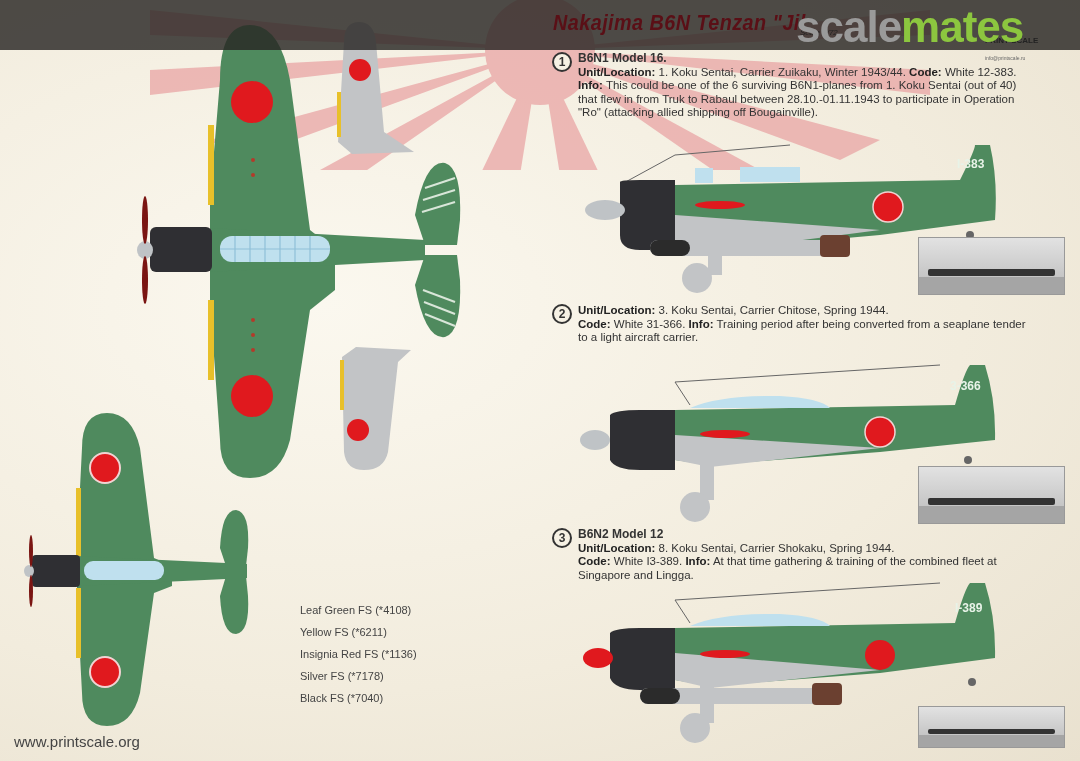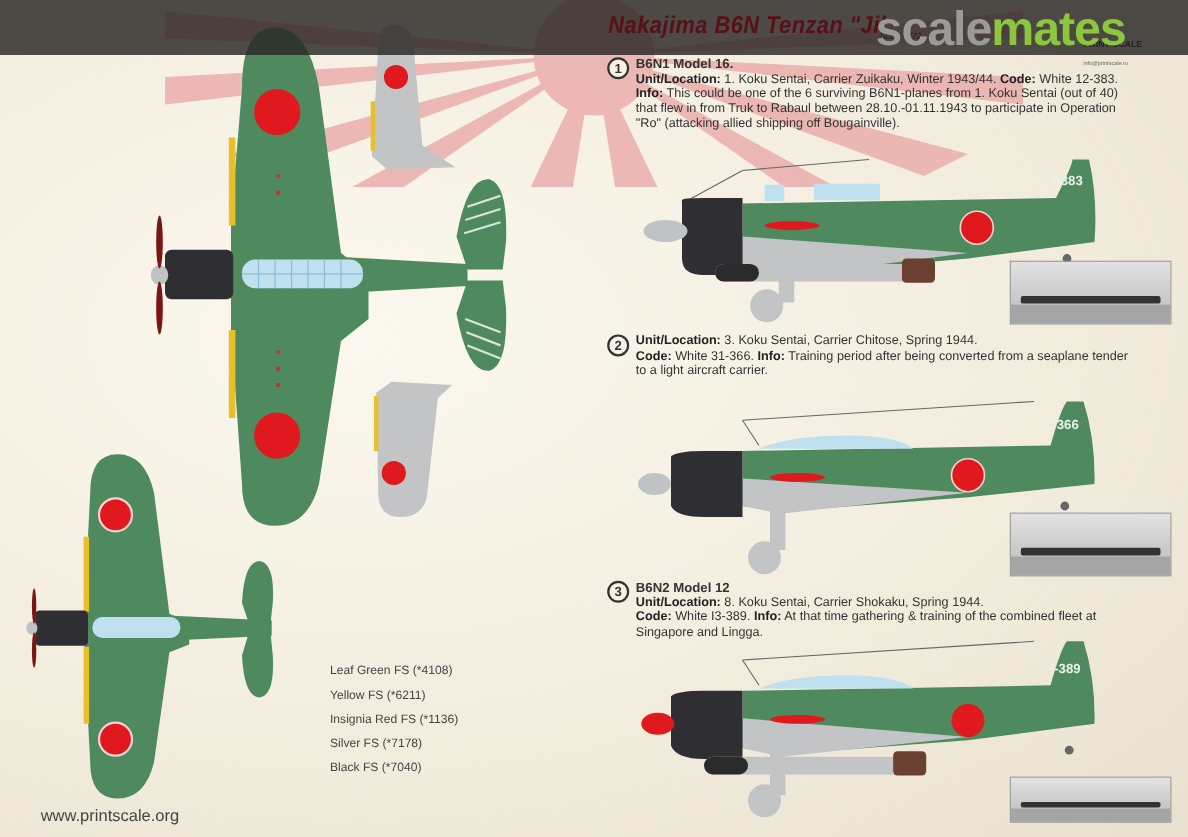--- a/index.html
+++ b/index.html
@@ -20,21 +20,21 @@
   .ps-url{position:absolute;left:985px;top:55px;font-size:5px;color:#666;}
   
   .desc{position:absolute;left:552px;font-size:11.5px;line-height:13.5px;color:#333;width:480px;}
   .desc .num{position:absolute;left:0;top:0;width:16px;height:16px;border:2px solid #333;border-radius:50%;
        font-weight:bold;font-size:12px;text-align:center;line-height:16px;background:#f6f1e4;}
   .desc .body{margin-left:26px;}
   .desc b{color:#222;}
   .desc .model{font-weight:bold;font-size:12px;}
   
   .legend{position:absolute;left:300px;top:566px;width:146px;text-align:left;font-size:11px;line-height:22px;color:#444;margin-top:33px;}
-  .website{position:absolute;left:14px;top:733px;font-size:15px;color:#444;margin-left:23px;}
+  .website{position:absolute;left:14px;top:733px;font-size:15px;color:#444;}
   svg{position:absolute;}
   .photo{position:absolute;background:linear-gradient(#e2e2e2,#b9b9b9);border:1px solid #999;}
   .photo .ship{position:absolute;left:6%;right:6%;top:55%;height:12%;background:#333;border-radius:2px;}
   .photo .sea{position:absolute;left:0;right:0;bottom:0;height:30%;background:#a5a5a5;}
   .fin-code{font-family:"Liberation Sans",sans-serif;font-weight:bold;fill:#e8f3e8;font-size:12px;}
 </style>
 </head>
 <body>
 
 <div class="sheet">

